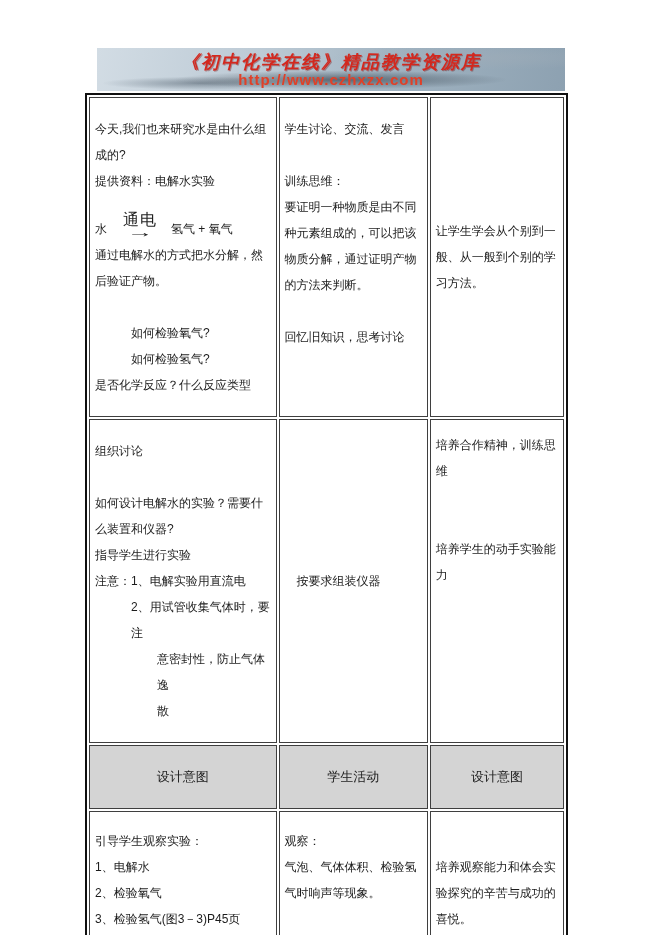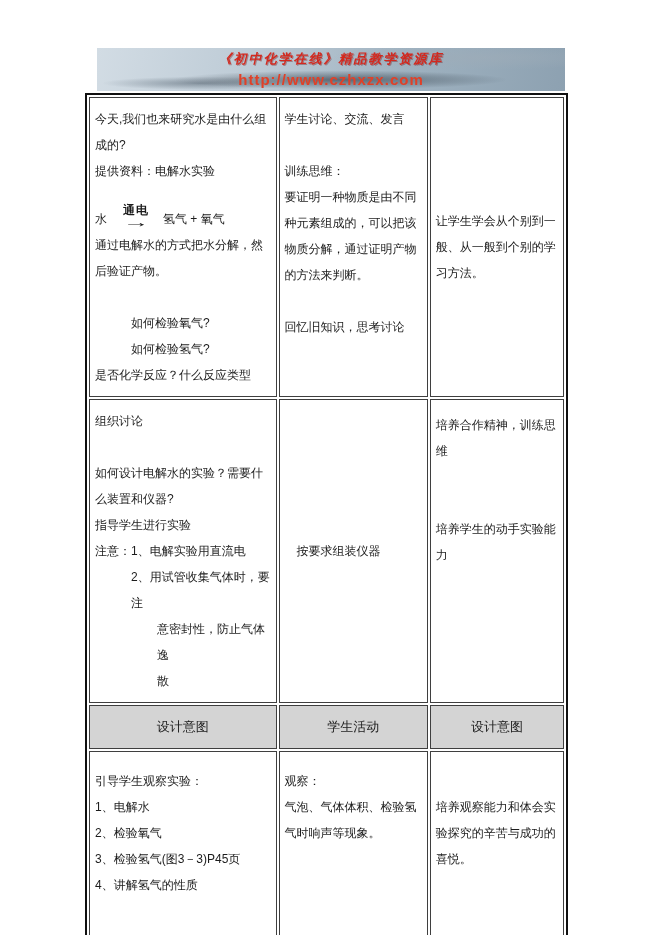--- a/index.html
+++ b/index.html
@@ -7,47 +7,47 @@
         font-family:"Liberation Sans","DejaVu Sans",sans-serif;color:#1c1c1c;}
 
   
   .banner{position:absolute;left:97px;top:48px;width:468px;height:43px;overflow:hidden;
     background:
       radial-gradient(55% 34% at 52% 74%, rgba(25,35,45,0.55), rgba(25,35,45,0) 65%),
       radial-gradient(30% 22% at 22% 82%, rgba(55,70,84,0.45), rgba(55,70,84,0) 70%),
       radial-gradient(45% 40% at 82% 22%, rgba(158,172,184,0.65), rgba(158,172,184,0) 72%),
       linear-gradient(100deg,#d2dce4 0%,#bccad5 35%,#9fb2c0 65%,#8da1b1 100%);}
   .banner-title{position:absolute;left:0;top:2px;width:100%;text-align:center;
-      color:#d3281e;font-weight:bold;font-style:italic;font-size:13px;letter-spacing:2px;
+      color:#d3281e;font-weight:bold;font-style:italic;font-size:18px;letter-spacing:2px;
       text-shadow:1px 1px 0 rgba(110,0,0,.35);}
   .banner-url{position:absolute;left:0;top:23px;width:100%;text-align:center;
       color:#e04028;font-weight:bold;font-size:15px;letter-spacing:1px;}
 
   
   table.lesson{position:absolute;left:85px;top:93px;width:483px;table-layout:fixed;
       border-collapse:separate;border-spacing:2px;border:2px solid #111;background:#ffffff;}
-  td{border:1px solid #3f3f3f;vertical-align:top;padding:8px 5px;font-size:12px;
+  td{border:1px solid #3f3f3f;vertical-align:top;padding:18px 5px;font-size:12px;
      line-height:26px;overflow:hidden;background:#ffffff;}
   td.mid{vertical-align:middle;}
   td.hdr{background:#d4d4d4;text-align:center;vertical-align:middle;height:26px;
      font-size:13px;line-height:16px;}
   .ln{line-height:26px;}
   .sp{height:26px;}
   .ind2{padding-left:36px;}
   .ind5{padding-left:62px;}
   .pl12{padding-left:12px;}
   .pt16{padding-top:16px;}
   .pt12{padding-top:12px;}
   .pt42{padding-top:42px;}
 
   
   .formula{height:48px;display:flex;align-items:flex-end;line-height:26px;}
   .cond-arrow{display:inline-flex;flex-direction:column;align-items:center;
       margin:0 4px 5px 16px;}
-  .cond{font-size:12px;font-weight:bold;line-height:14px;letter-spacing:1px;}
+  .cond{font-size:16px;font-weight:normal;line-height:14px;letter-spacing:1px;}
   .arrow-glyph{font-size:14px;line-height:10px;transform:scaleX(1.9);display:block;}
 
   
   .footer{position:absolute;left:99px;top:851px;width:540px;font-size:10.5px;
       color:#222;font-weight:bold;font-style:italic;line-height:20px;white-space:nowrap;}
   .footer-url{font-style:normal;font-weight:normal;
       font-family:"Liberation Serif","DejaVu Serif",serif;font-size:11px;}
 </style>
 </head>
 <body>

